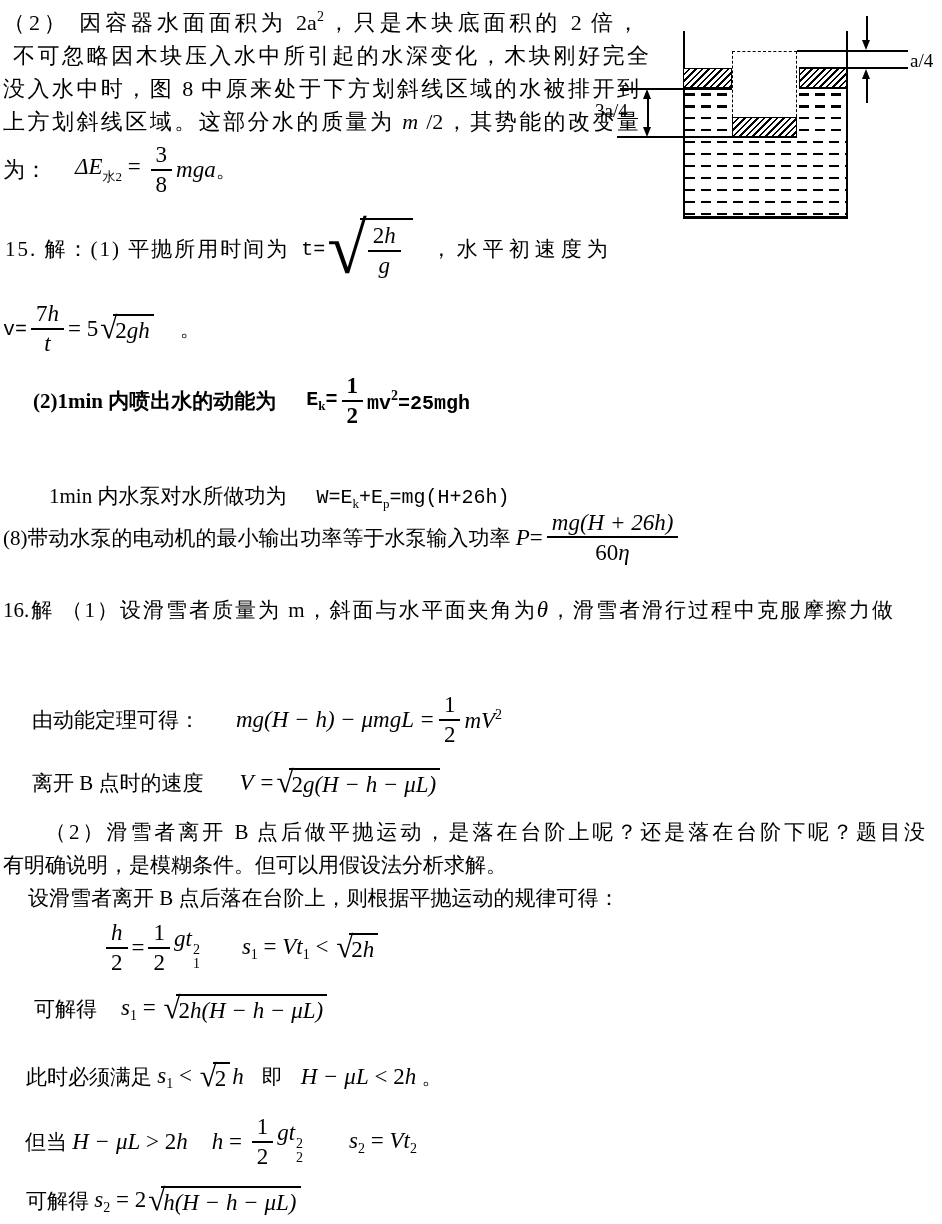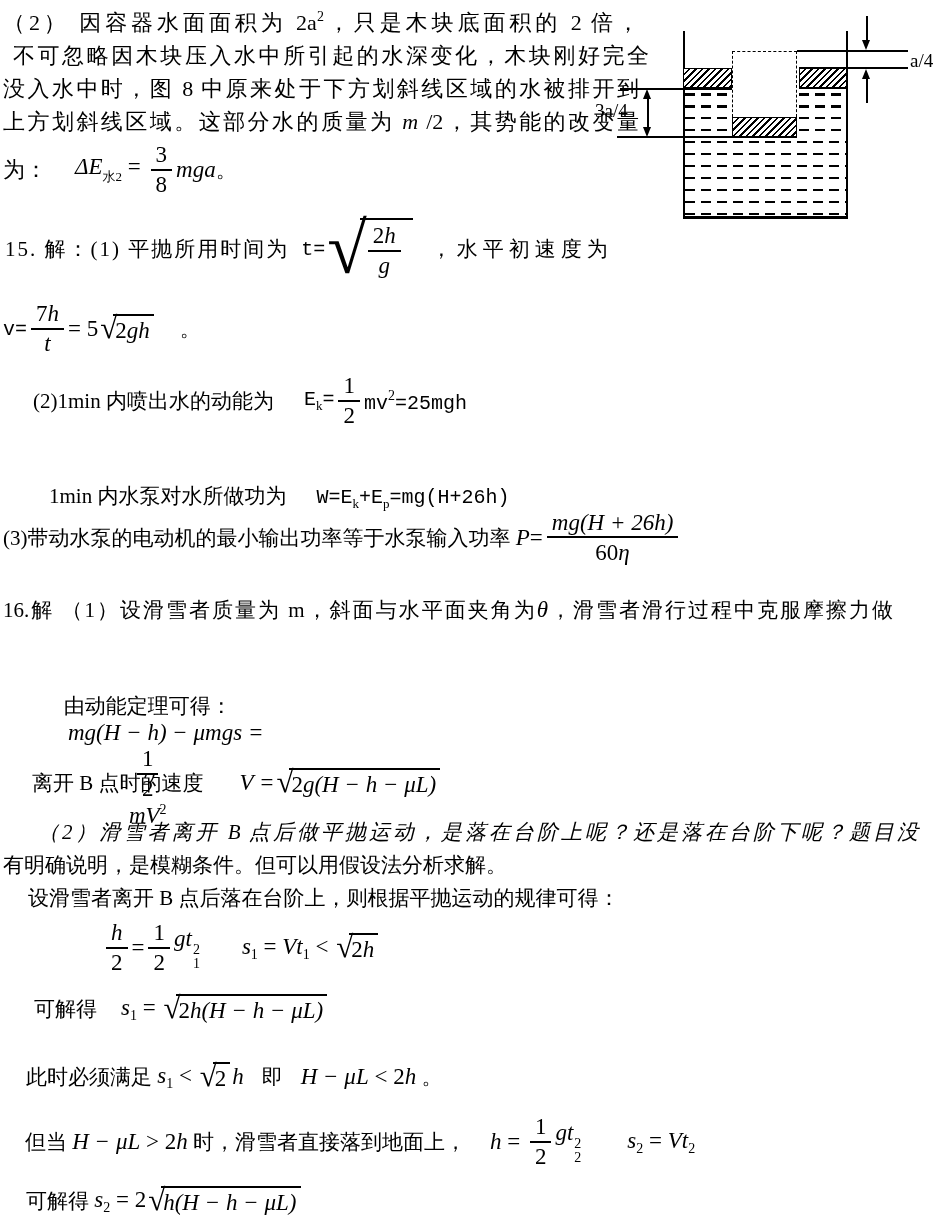--- a/index.html
+++ b/index.html
@@ -107,55 +107,55 @@
   </div>
 
   <div class="ln row" style="left:3px;top:298px;height:62px;">
     <span class="mono">v=</span>
     <span class="frac"><span class="num"><span class="mu">7</span><span class="mi">h</span></span><span class="den mi">t</span></span>
     <span class="mu">= 5</span>
     <span class="sqrt"><span class="rsign"></span><span class="rbody"><span class="mu">2</span><span class="mi">gh</span></span></span>
     <span class="cjk gap24">。</span>
   </div>
 
-  <div class="ln row" style="left:33px;top:374px;height:54px;">
+  <div class="ln row" style="left:33px;top:374px;height:54px;font-weight:bold;">
     <span class="cjk">(2)1min 内喷出水的动能为</span>
     <span class="mono gap30"><span>E</span><sub class="sub">k</sub><span>=</span></span>
     <span class="frac"><span class="num mu">1</span><span class="den mu">2</span></span>
     <span class="mono"><span>mv</span><sup class="sup">2</sup><span>=25mgh</span></span>
   </div>
 
 
   <div class="ln blk" style="left:33px;top:464px;">
     <span class="cjk">1min 内水泵对水所做功为</span><span class="mono gap30"><span>W=E</span><sub class="sub">k</sub><span>+E</span><sub class="sub">p</sub><span>=mg(H+26h)</span></span>
   </div>
 
   <div class="ln row" style="left:3px;top:508px;height:60px;">
-    <span class="cjk">(3)带动水泵的电动机的最小输出功率等于水泵输入功率 </span>
+    <span class="cjk">(8)带动水泵的电动机的最小输出功率等于水泵输入功率 </span>
     <span><span class="mi">P</span><span class="mu">=</span></span>
     <span class="frac" style="font-size:24px;"><span class="num mi">mg(H + 26h)</span><span class="den"><span class="mu">60</span><span class="mi">η</span></span></span>
   </div>
 
   <div class="ln blk cjk jline" style="left:3px;top:596px;width:890px;"><span>16.解 （1）设滑雪者质量为 m，斜面与水平面夹角为</span><span class="mi">θ</span><span>，滑雪者滑行过程中克服摩擦力做</span></div>
 
 
-  <div class="ln row" style="left:32px;top:692px;height:56px;flex-direction:column;">
+  <div class="ln row" style="left:32px;top:692px;height:56px;">
     <span class="cjk">由动能定理可得：</span>
-    <span class="mi gap36">mg(H − h) − μmgs =</span>
+    <span class="mi gap36">mg(H − h) − μmgL =</span>
     <span class="frac"><span class="num mu">1</span><span class="den mu">2</span></span>
     <span><span class="mi">mV</span><sup class="sup">2</sup></span>
   </div>
 
   <div class="ln row" style="left:32px;top:763px;height:40px;">
     <span class="cjk">离开 B 点时的速度</span>
     <span class="mi gap36">V =</span>
     <span class="sqrt"><span class="rsign"></span><span class="rbody"><span class="mu">2</span><span class="mi">g(H − h − μL)</span></span></span>
   </div>
 
-  <div class="ln blk cjk jline" style="left:13px;top:818px;width:905px;text-indent:25px;font-style:italic;">（2）滑雪者离开 B 点后做平抛运动，是落在台阶上呢？还是落在台阶下呢？题目没</div>
+  <div class="ln blk cjk jline" style="left:20px;top:818px;width:905px;text-indent:25px;">（2）滑雪者离开 B 点后做平抛运动，是落在台阶上呢？还是落在台阶下呢？题目没</div>
   <div class="ln blk cjk" style="left:3px;top:884px;text-indent:25px;">设滑雪者离开 B 点后落在台阶上，则根据平抛运动的规律可得：</div>
   <div class="ln blk cjk" style="left:3px;top:851px;">有明确说明，是模糊条件。但可以用假设法分析求解。</div>
 
   <div class="ln row" style="left:102px;top:921px;height:54px;">
     <span class="frac"><span class="num mi">h</span><span class="den mu">2</span></span>
     <span class="mu">=</span>
     <span class="frac"><span class="num mu">1</span><span class="den mu">2</span></span>
     <span><span class="mi">gt</span><span class="stack"><span>2</span><span>1</span></span></span>
     <span class="gap42"><span class="mi">s</span><sub class="sub">1</sub><span class="mu"> = </span><span class="mi">Vt</span><sub class="sub">1</sub><span class="mu"> &lt; </span></span>
     <span class="sqrt"><span class="rsign"></span><span class="rbody"><span class="mu">2</span><span class="mi">h</span></span></span>
@@ -173,21 +173,20 @@
     <span class="sqrt"><span class="rsign"></span><span class="rbody mu">2</span></span>
     <span class="mi">h</span>
     <span class="cjk gap18" style="margin-right:18px;">即</span>
     <span><span class="mi">H − μL</span><span class="mu"> &lt; 2</span><span class="mi">h</span></span>
     <span class="cjk"> 。</span>
   </div>
 
   <div class="ln row" style="left:25px;top:1114px;height:56px;">
     <span class="cjk">但当 </span>
     <span><span class="mi">H − μL</span><span class="mu"> &gt; 2</span><span class="mi">h</span></span>
-    <span class="cjk"> 时，滑雪者直接落到地面上，</span>
     <span class="gap24"><span class="mi">h</span><span class="mu"> = </span></span>
     <span class="frac"><span class="num mu">1</span><span class="den mu">2</span></span>
     <span><span class="mi">gt</span><span class="stack"><span>2</span><span>2</span></span></span>
     <span class="gap46"><span class="mi">s</span><sub class="sub">2</sub><span class="mu"> = </span><span class="mi">Vt</span><sub class="sub">2</sub></span>
   </div>
 
   <div class="ln row" style="left:26px;top:1180px;height:42px;">
     <span class="cjk">可解得 </span>
     <span><span class="mi">s</span><sub class="sub">2</sub><span class="mu"> = 2</span></span>
     <span class="sqrt"><span class="rsign"></span><span class="rbody mi">h(H − h − μL)</span></span>

